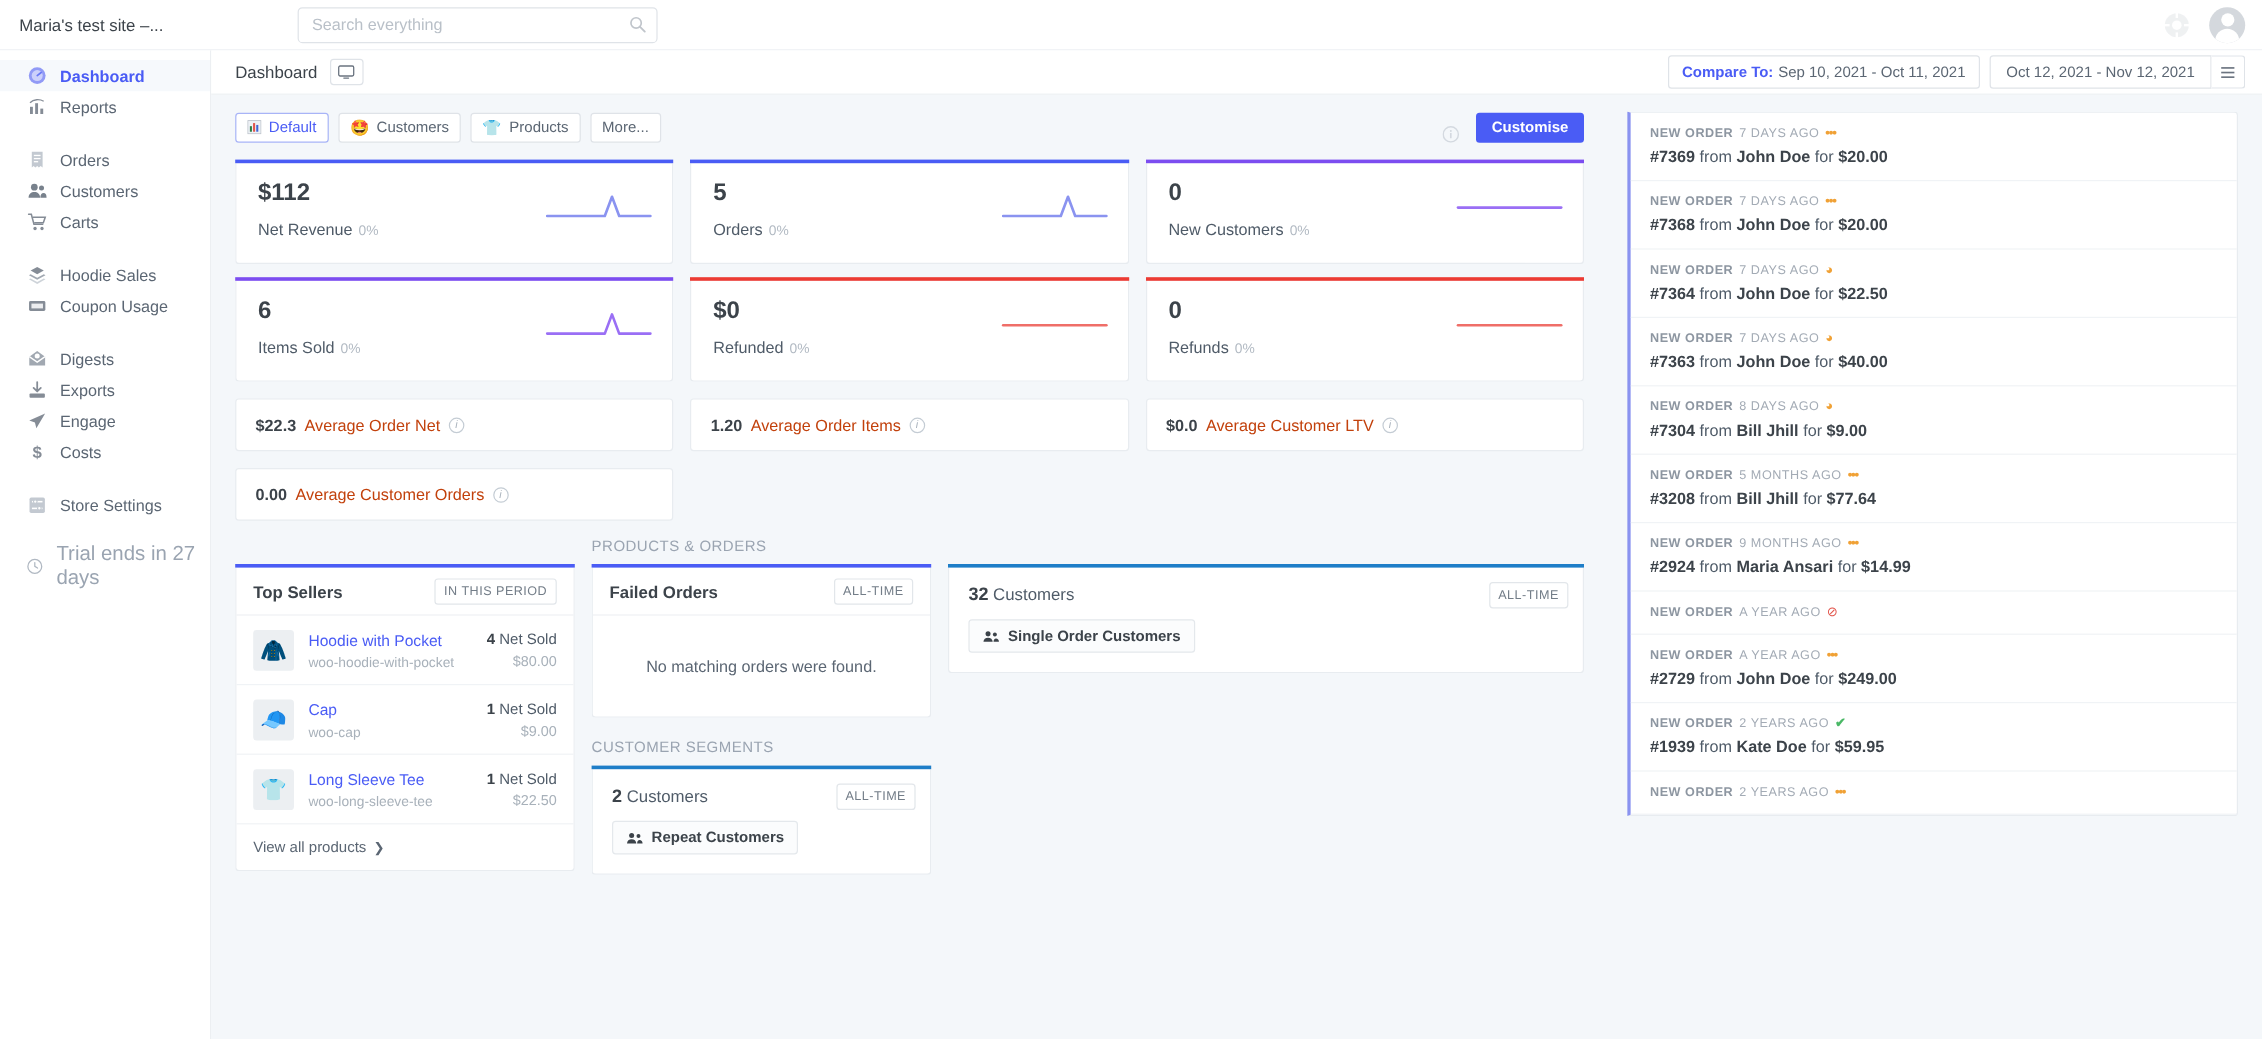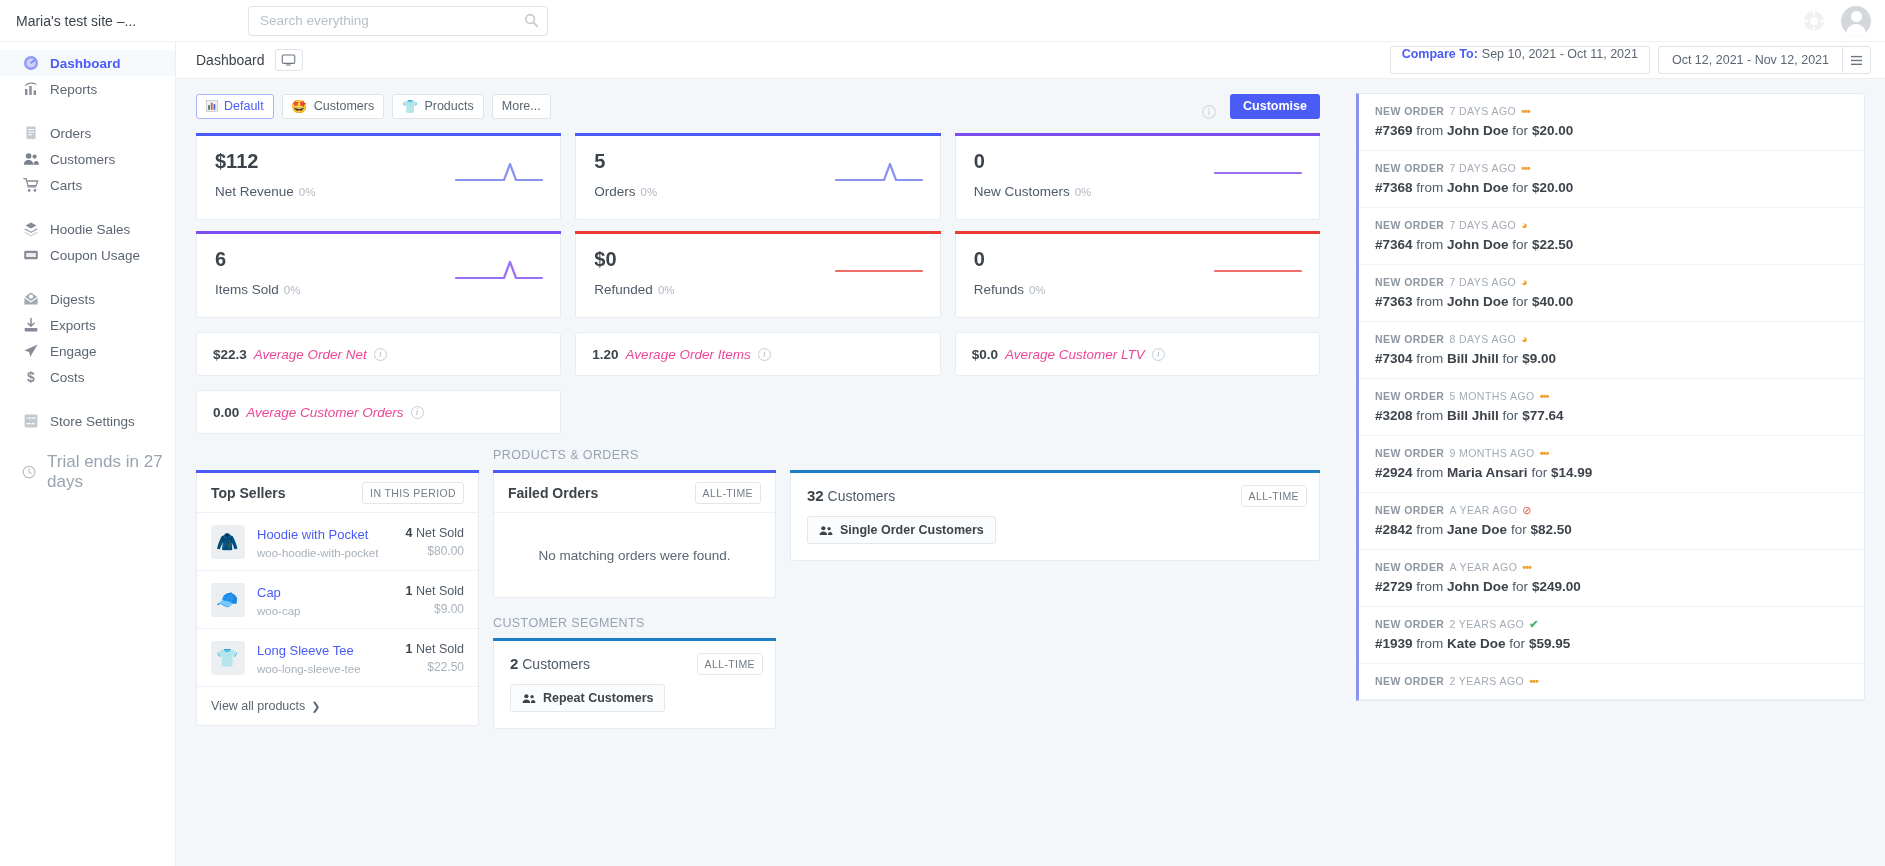--- a/index.html
+++ b/index.html
@@ -79,21 +79,21 @@
     display: flex; align-items: center; padding: 0 14px 0 20px;
   }
   .breadcrumb { font-size: 14px; color: #3c434a; }
   .screen-chip {
     margin-left: 10px; width: 28px; height: 22px; border: 1px solid #dfe3e8;
     border-radius: 3px; display:flex; align-items:center; justify-content:center;
   }
   .header-right { margin-left: auto; display: flex; align-items: center; }
   .compare-btn {
     height: 28px; border: 1px solid #dfe3e8; border-radius: 3px; background:#fff;
-    display:flex; padding: 0 11px; font-size: 12.5px;
+    display:flex; align-items:center; padding: 0 11px; font-size: 12.5px;
     color:#5b6673; white-space:nowrap;
   }
   .compare-btn b { color:#4a5cf5; font-weight:700; margin-right:4px; }
   .daterange-group { display:flex; margin-left: 8px; }
   .daterange-btn {
     height: 28px; border: 1px solid #dfe3e8; border-radius: 3px 0 0 3px; background:#fff;
     display:flex; align-items:center; padding: 0 13px; font-size: 12.5px; color:#5b6673;
     white-space:nowrap;
   }
   .daterange-menu {
@@ -133,21 +133,21 @@
   .stat-val { font-size: 20px; font-weight: 700; color:#3c434a; line-height:1; }
   .stat-lbl { margin-top: 13px; font-size: 13.5px; color:#4f5b68; }
   .stat-lbl .pct { font-size: 11.5px; color:#b2bac3; margin-left: 5px; }
   .spark { position:absolute; right:16px; top:24px; width:90px; height:26px; }
 
   .avg-card {
     background:#fff; border:1px solid #e8ecf0; border-radius:3px; height:44px;
     display:flex; align-items:center; padding: 0 16px; gap: 7px;
   }
   .avg-val { font-size: 13.5px; font-weight:700; color:#3c434a; }
-  .avg-lbl { font-size: 13.5px; color:#ec4899;font-style:italic; }
+  .avg-lbl { font-size: 13.5px; color:#c2410c; }
   .i-circle {
     width:13px;height:13px;border-radius:50%;border:1px solid #c4ccd4;
     display:inline-flex;align-items:center;justify-content:center;
     font-size:9px;color:#aab3bd;font-style:italic; flex:none;
   }
 
   .sec-title {
     font-size: 12.5px; color:#9aa4b1; letter-spacing:.4px; margin: 18px 0 11px;
   }
 
@@ -708,21 +708,20 @@
           <span class="st st-proc">•••</span>
         </div>
         <div class="event-text"><b>#2924</b> <span>from</span> <b>Maria Ansari</b> <span>for</span> <b>$14.99</b></div>
       </div>
       <div class="event-row">
         <div class="event-meta">
           <span class="kind">NEW ORDER</span>
           <span>A YEAR AGO</span>
           <span class="st st-cancel">⊘</span>
         </div>
-        <div class="event-text"><b>#2842</b> <span>from</span> <b>Jane Doe</b> <span>for</span> <b>$82.50</b></div>
       </div>
       <div class="event-row">
         <div class="event-meta">
           <span class="kind">NEW ORDER</span>
           <span>A YEAR AGO</span>
           <span class="st st-proc">•••</span>
         </div>
         <div class="event-text"><b>#2729</b> <span>from</span> <b>John Doe</b> <span>for</span> <b>$249.00</b></div>
       </div>
       <div class="event-row">

